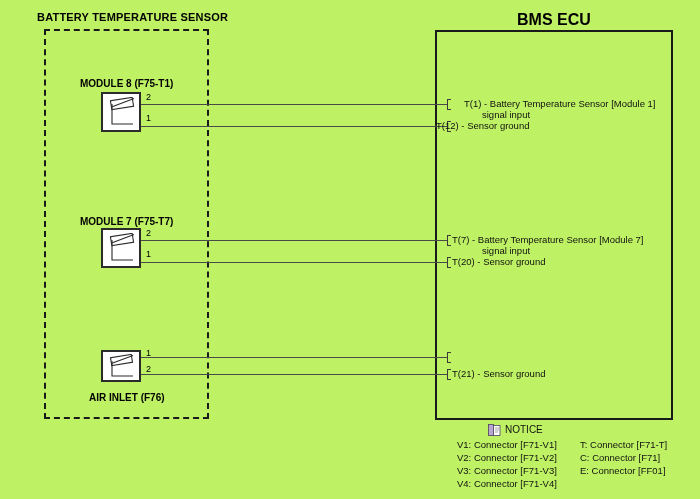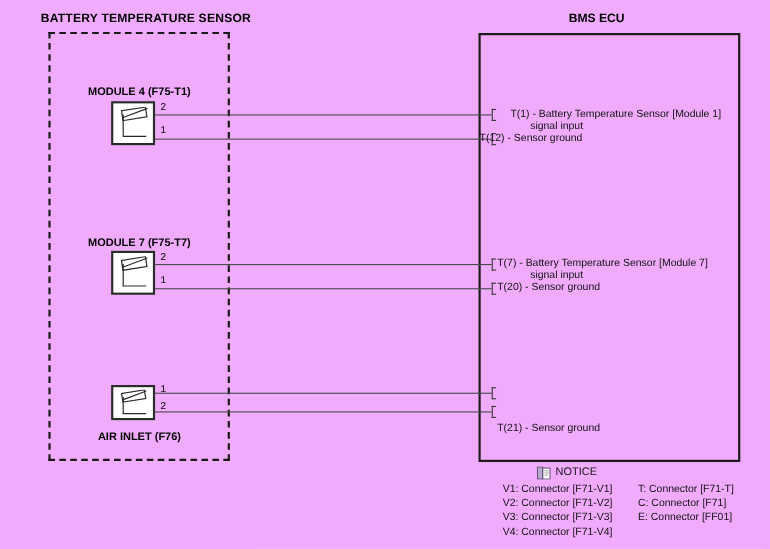--- a/index.html
+++ b/index.html
@@ -4,35 +4,35 @@
 <style>
   html,body{margin:0;padding:0;background:#ffffff;}
   body{
     font-family:"Liberation Sans", sans-serif;
     -webkit-font-smoothing:antialiased;
   }
   #page{
     position:relative;
     width:700px;
     height:499px;
-    background:#f0abfc;
+    background:#bef264;
     overflow:hidden;
   }
   .abs{position:absolute;}
 
   
   .section-title{
     font-size:11px;
     font-weight:bold;
     color:#000000;
     letter-spacing:.2px;
     white-space:nowrap;
   }
   .ecu-title{
-    font-size:11px;
+    font-size:16px;
     font-weight:bold;
     color:#000000;
     white-space:nowrap;
   }
 
   
   .dashed-box{
     border:2px dashed #1a1a1a;
     background:transparent;
     box-sizing:border-box;
@@ -136,21 +136,21 @@
 <div id="page">
 
   <div class="abs section-title" style="left:37px; top:11px;">BATTERY TEMPERATURE SENSOR</div>
 
   <div class="abs dashed-box" style="left:44px; top:29px; width:165px; height:390px;"></div>
 
   <div class="abs ecu-title" style="left:517px; top:11px;">BMS ECU</div>
 
   <div class="abs ecu-box" style="left:435px; top:30px; width:238px; height:390px;"></div>
 
-  <div class="abs sensor-label" style="left:80px; top:78px;">MODULE 4 (F75-T1)</div>
+  <div class="abs sensor-label" style="left:80px; top:78px;">MODULE 8 (F75-T1)</div>
 
   <div class="abs sensor-body" style="left:101px; top:92px; width:40px; height:40px;">
     <svg class="thermistor" style="left:4px; top:3px; width:32px; height:32px;" viewBox="0 0 32 32">
       <rect x="4" y="2" width="22" height="9" fill="#ffffff" stroke="#2b2b2b" stroke-width="1.1" transform="rotate(-9 15 6.5)"></rect>
       <line x1="4.5" y1="10" x2="27" y2="1.5" stroke="#2b2b2b" stroke-width="1.1"></line>
       <polyline points="5,7 5,27 26,27" fill="none" stroke="#2b2b2b" stroke-width="1.1"></polyline>
     </svg>
   </div>
 
   <div class="abs pin-num" style="left:146px; top:92px;">2</div>
@@ -201,21 +201,21 @@
   <div class="pin-bracket" style="left:447px; top:235px;"></div>
   <div class="pin-text" style="left:452px; top:234px;text-align:center;">T(7) - Battery Temperature Sensor [Module 7]</div>
   <div class="pin-text2" style="left:482px; top:245px;">signal input</div>
 
   <div class="pin-bracket" style="left:447px; top:257px;"></div>
   <div class="pin-text" style="left:452px; top:256px;">T(20) - Sensor ground</div>
 
   <div class="pin-bracket" style="left:447px; top:352px;"></div>
 
   <div class="pin-bracket" style="left:447px; top:369px;"></div>
-  <div class="pin-text" style="left:452px; top:384px;text-align:right;">T(21) - Sensor ground</div>
+  <div class="pin-text" style="left:452px; top:368px;text-align:right;">T(21) - Sensor ground</div>
 
   <div class="notice-wrap" style="left:440px; top:424px; width:250px;">
 
     <div class="notice-head">
       <svg class="book-icon" viewBox="0 0 13 12">
         <rect x="0.5" y="0.5" width="5" height="11" fill="#b8a8d0" stroke="#4b3f63" stroke-width="0.8"></rect>
         <rect x="5.5" y="1.5" width="6.5" height="10" fill="#ffffff" stroke="#4b3f63" stroke-width="0.8"></rect>
         <line x1="7" y1="4" x2="11" y2="4" stroke="#6b6b6b" stroke-width="0.6"></line>
         <line x1="7" y1="6" x2="11" y2="6" stroke="#6b6b6b" stroke-width="0.6"></line>
         <line x1="7" y1="8" x2="10" y2="8" stroke="#6b6b6b" stroke-width="0.6"></line>

